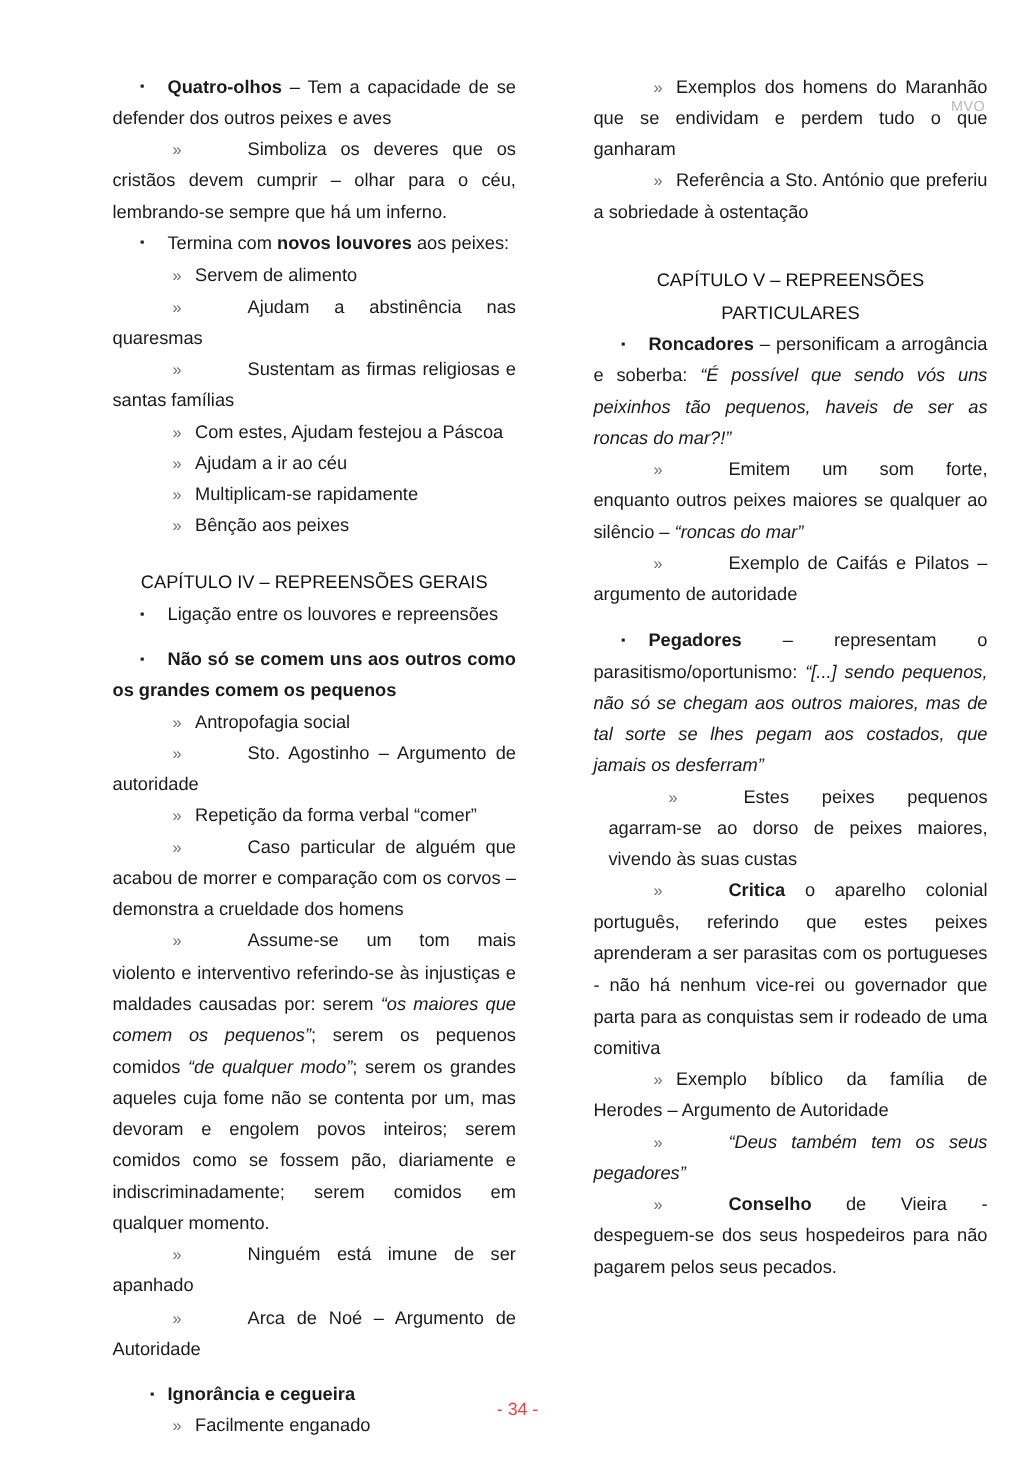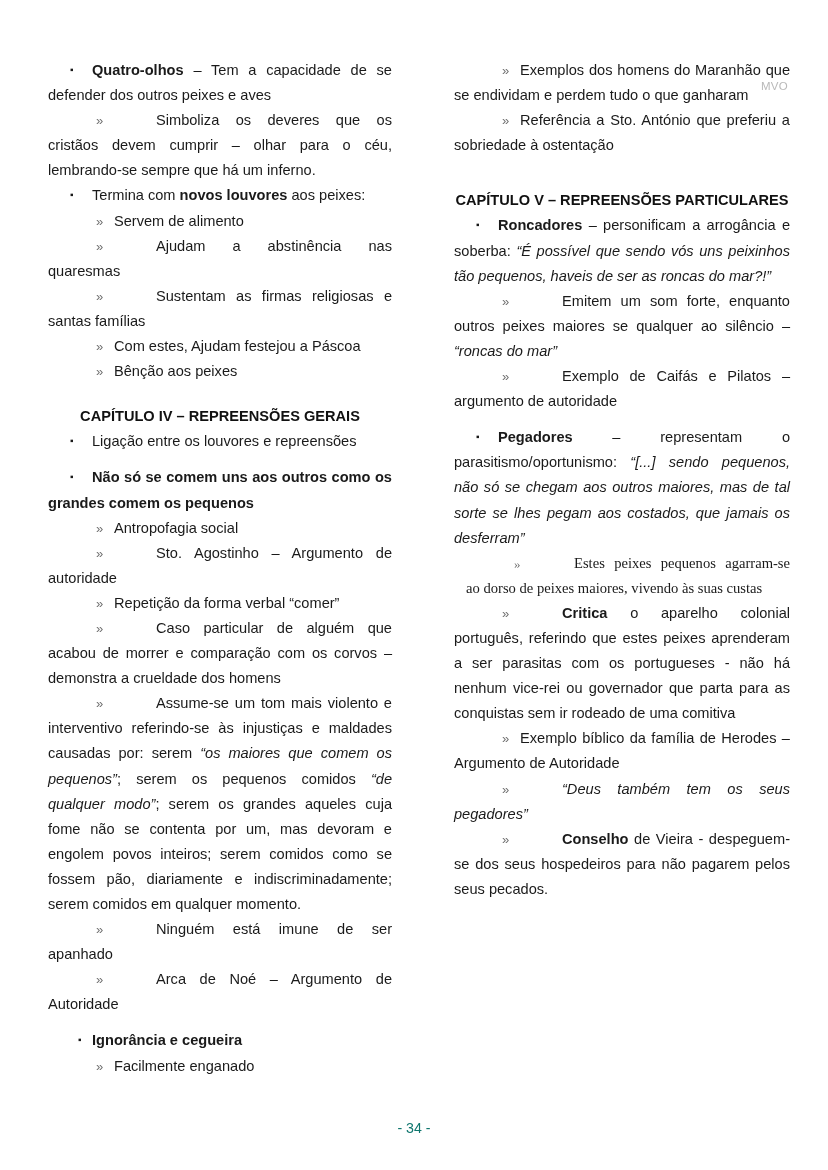--- a/index.html
+++ b/index.html
@@ -35,21 +35,21 @@
     left: 0;
     width: 828px;
     display: flex;
     flex-direction: row;
     align-items: flex-start;
   }
   .col {
     box-sizing: border-box;
     width: 414px;
   }
-  .col-left  { padding-left: 48px; padding-right: 22px; }
+  .col-left  { padding-left: 48px; padding-right: 22px; margin-left: 42px; }
   .col-right { padding-left: 40px; padding-right: 38px; }
 
   
   .p {
     font-size: 14.6px;
     line-height: 1.72;
     margin: 0;
     text-align: justify;
     text-justify: inter-word;
     hyphens: none;
@@ -84,64 +84,65 @@
     color: #6f6f6f;
   }
   
   .lvl2t .mk {
     width: 66px;
     padding-left: 48px;
   }
   
   .lvl2i {
     padding-left: 12px;
-    font-family: Liberation Serif, serif;
   }
 
   .heading {
     font-size: 14.6px;
-    font-weight: bold;
+    font-weight: normal;
     text-align: center;
     margin: 0;
     line-height: 1.72;
     color: #111;
   }
   .spacer-sm { height: 11px; }
   .spacer-md { height: 20px; }
   .spacer-lg { height: 30px; }
 
   b, .b { font-weight: bold; }
   i, .i { font-style: italic; }
 
   .footer {
     position: absolute;
     left: 0;
     bottom: 34px;
     width: 828px;
     text-align: center;
     font-size: 14.2px;
-    color: #0f766e;
+    color: #ef4444;
   }
 </style>
 </head>
 <body>
 
 <div class="page">
 
   <div class="watermark">MVO</div>
 
   <div class="columns">
     <div class="col col-left">
         <div class="p lvl1"><span class="mk">▪</span><span class="b">Quatro-olhos</span><span> – Tem a capacidade de se defender dos outros peixes e aves</span></div>
         <div class="p lvl2"><span class="mk">»</span><span>Simboliza os deveres que os cristãos devem cumprir – olhar para o céu, lembrando-se sempre que há um inferno.</span></div>
         <div class="p lvl1"><span class="mk">▪</span><span>Termina com </span><span class="b">novos louvores</span><span> aos peixes:</span></div>
         <div class="p lvl2 lvl2t"><span class="mk">»</span><span>Servem de alimento</span></div>
         <div class="p lvl2"><span class="mk">»</span><span>Ajudam a abstinência nas quaresmas</span></div>
         <div class="p lvl2"><span class="mk">»</span><span>Sustentam as firmas religiosas e santas famílias</span></div>
         <div class="p lvl2 lvl2t"><span class="mk">»</span><span>Com estes, Ajudam festejou a Páscoa</span></div>
+        <div class="p lvl2 lvl2t"><span class="mk">»</span><span>Ajudam a ir ao céu</span></div>
+        <div class="p lvl2 lvl2t"><span class="mk">»</span><span>Multiplicam-se rapidamente</span></div>
         <div class="p lvl2 lvl2t"><span class="mk">»</span><span>Bênção aos peixes</span></div>
         <div class="spacer-md"></div>
         <div class="heading">CAPÍTULO IV – REPREENSÕES GERAIS</div>
         <div class="p lvl1"><span class="mk">▪</span><span>Ligação entre os louvores e repreensões</span></div>
         <div class="spacer-sm"></div>
         <div class="p lvl1"><span class="mk">▪</span><span class="b">Não só se comem uns aos outros como os grandes comem os pequenos</span></div>
         <div class="p lvl2 lvl2t"><span class="mk">»</span><span>Antropofagia social</span></div>
         <div class="p lvl2"><span class="mk">»</span><span>Sto. Agostinho – Argumento de autoridade</span></div>
         <div class="p lvl2 lvl2t"><span class="mk">»</span><span>Repetição da forma verbal “comer”</span></div>
         <div class="p lvl2"><span class="mk">»</span><span>Caso particular de alguém que acabou de morrer e comparação com os corvos – demonstra a crueldade dos homens</span></div>

